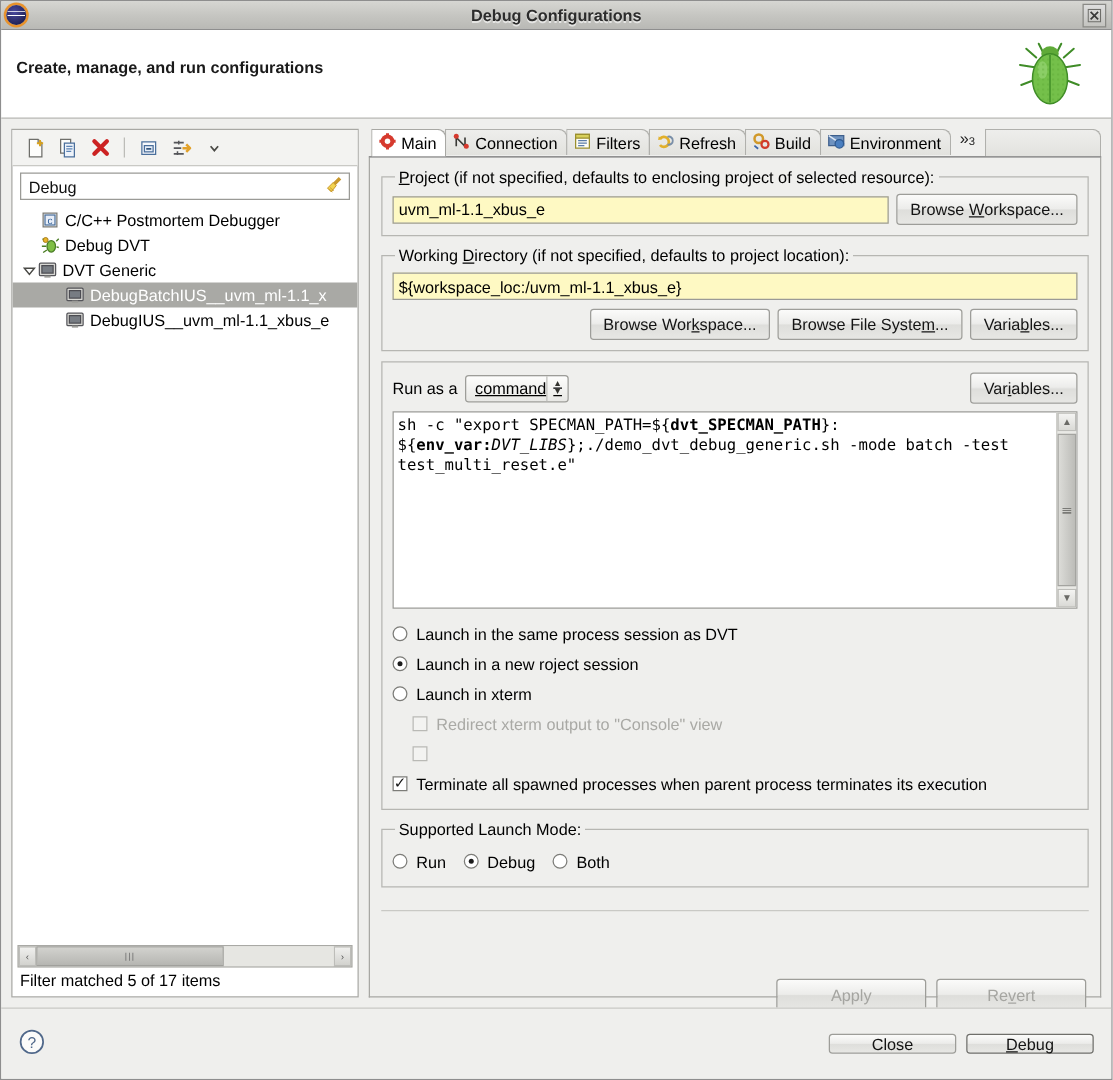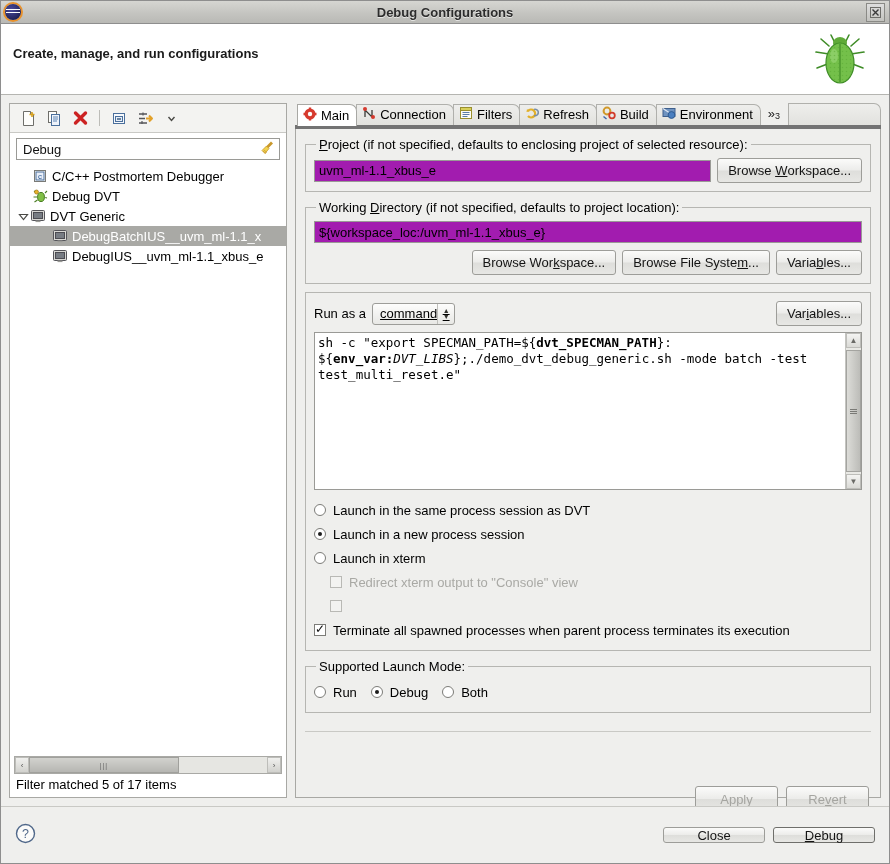--- a/index.html
+++ b/index.html
@@ -153,23 +153,23 @@
   .namerow label { font-size: 13px; flex: none; }
   .nameinput {
     flex: 1; height: 22px; border: 1px solid #9a9a96;
     background: #fff; font-size: 13px;
     display: flex; align-items: center; padding: 0 4px;
     box-sizing: border-box;
   }
 
   
   .tabstrip {
-    display: flex; align-items: center;
+    display: flex; align-items: flex-start;
     height: 22px; position: relative;
-    border-bottom: 4px solid #737373;
+    border-bottom: 1px solid #737373;
     padding-left: 2px;
   }
   .tab {
     display: flex; align-items: center; gap: 4px;
     height: 21px; padding: 0 7px 0 5px;
     font-size: 13px; box-sizing: border-box;
     border: 1px solid #b0b0ac; border-bottom: none;
     background: linear-gradient(to bottom,#eeeeec,#e2e2de);
     border-radius: 0 7px 0 0; margin-right: -1px;
     position: relative; white-space: nowrap;
@@ -200,21 +200,21 @@
     min-height: 0;
   }
 
   fieldset.grp {
     border: 1px solid #b6b6b2; margin: 0; padding: 6px 8px 8px 8px;
     background: #efefed;
   }
   fieldset.grp > legend { font-size: 13px; padding: 0 3px; margin-left: 2px; }
 
   .textfield {
-    height: 22px; border: 1px solid #9a9a96; background: #a21caf;
+    height: 22px; border: 1px solid #9a9a96; background: #fef9c3;
     display: flex; align-items: center; padding: 0 4px;
     font-size: 13px; box-sizing: border-box; flex: 1;
     white-space: nowrap; overflow: hidden;
   }
   .btn {
     height: 25px; padding: 0 10px;
     border: 1px solid #9d9d99; border-radius: 3px;
     background: linear-gradient(to bottom,#fbfbfa 0%,#ececea 48%,#dedeDB 52%,#e7e7e4 100%);
     font-size: 13px; color: #141414; box-sizing: border-box;
     display: inline-flex; align-items: center; justify-content: center;
@@ -294,21 +294,21 @@
     border-left: 1px solid #c0c0bc; height: 100%;
     font-size: 7px; line-height: 6px; color: #33332f;
   }
 
   .applyrow {
     border-top: 1px solid #c9c9c5;
     padding: 6px 2px 0 2px; margin-top: 2px;
     display: flex; justify-content: flex-end; gap: 8px;
     flex: none;
   }
-  .applyrow .btn { width: 83px; height: 26px; margin-top: 48px; }
+  .applyrow .btn { width: 120px; height: 26px; margin-top: 48px; }
 
   
   .footer {
     flex: none; height: 56px;
     border-top: 1px solid #c9c9c5;
     display: flex; align-items: center;
     padding: 0 14px; justify-content: space-between;
     background: #efefed;
   }
   .footer .btn { width: 102px; height: 16px; }
@@ -619,21 +619,21 @@
             </div>
           </div>
 
           <div style="margin-top:8px">
             <div class="optrow">
               <span class="radio"></span>
               <span class="lbl">Launch in the same process session as DVT</span>
             </div>
             <div class="optrow">
               <span class="radio on"></span>
-              <span class="lbl">Launch in a new process session</span>
+              <span class="lbl">Launch in a new roject session</span>
             </div>
             <div class="optrow">
               <span class="radio"></span>
               <span class="lbl">Launch in xterm</span>
             </div>
             <div class="optrow ind">
               <span class="check dis"></span>
               <span class="lbl dim">Redirect xterm output to "Console" view</span>
             </div>
             <div class="optrow ind">

